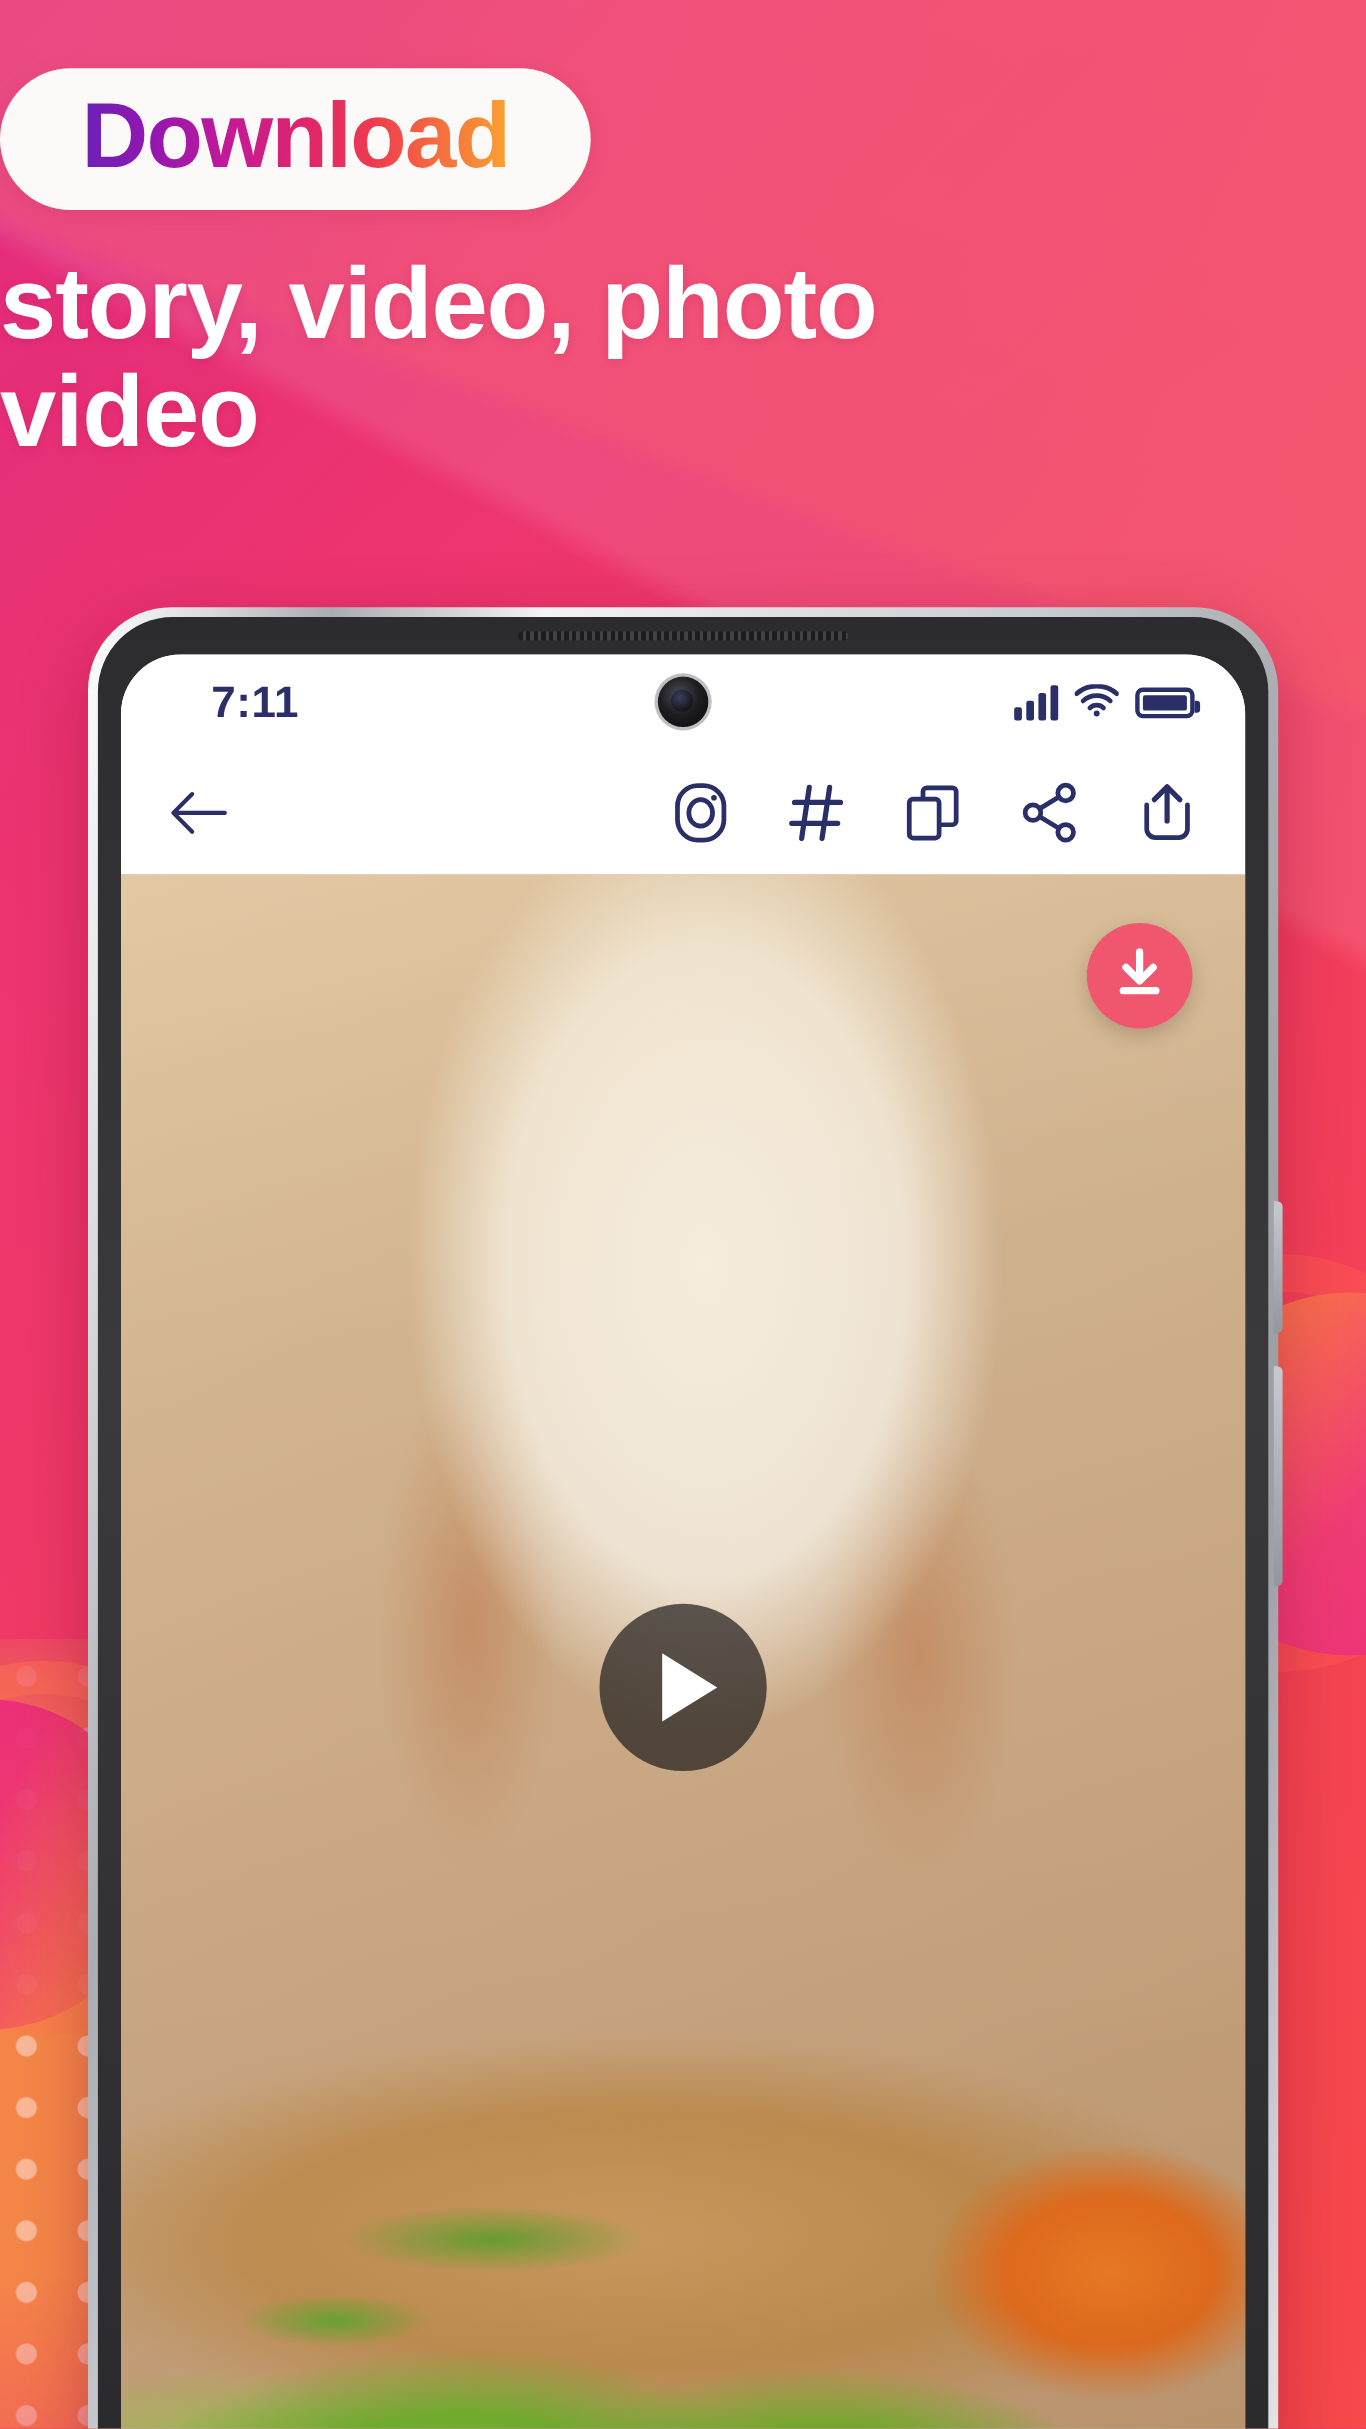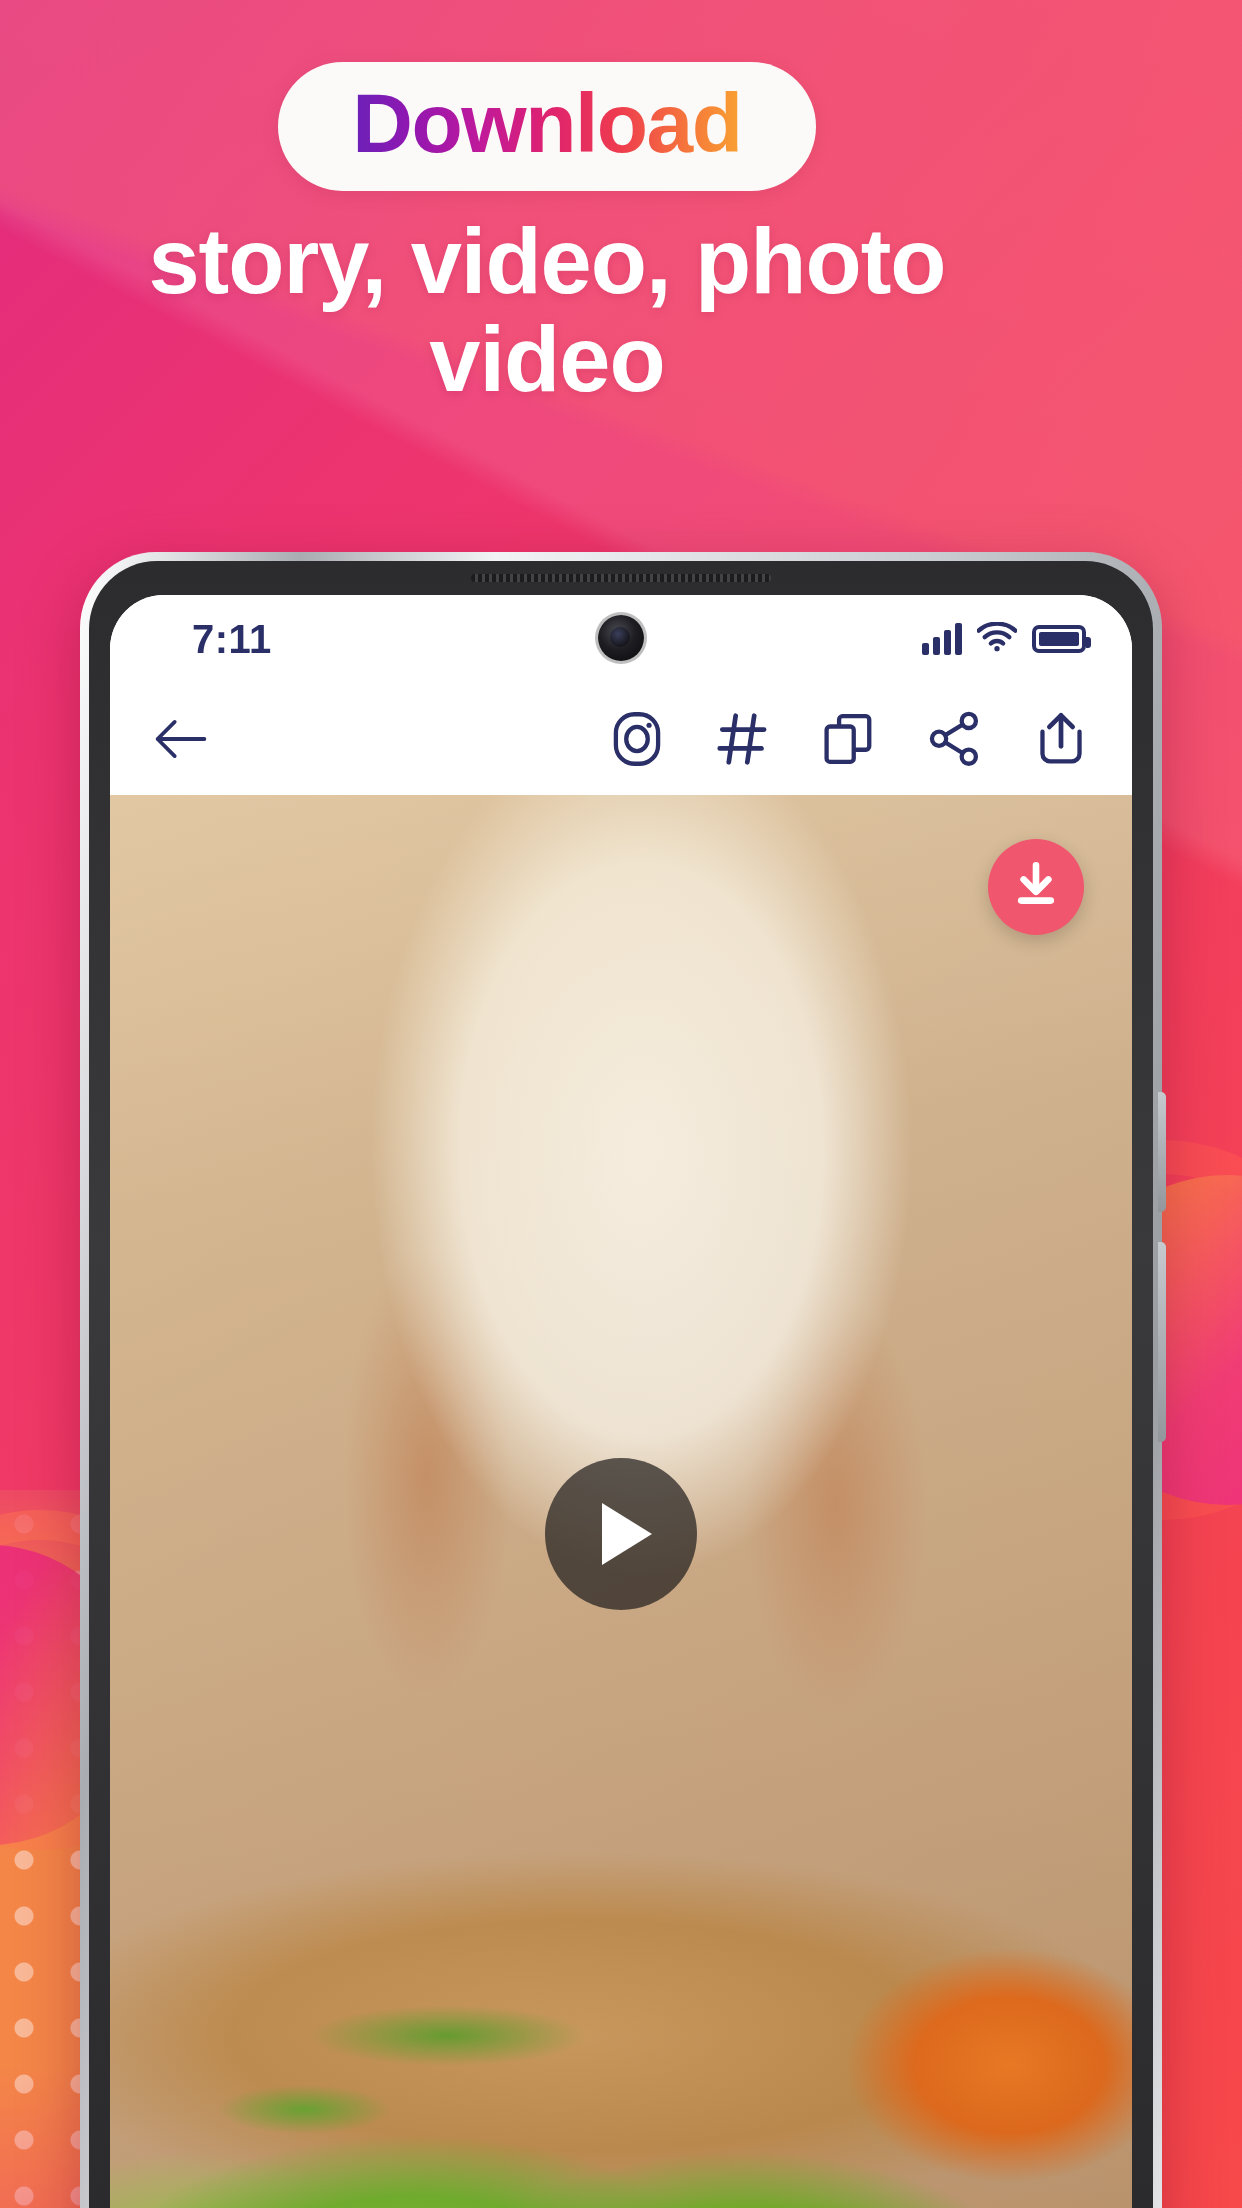--- a/index.html
+++ b/index.html
@@ -70,21 +70,21 @@
   }
   .c-left-fill {
     left:-160px; top:1545px;
     width:300px; height:300px;
     background:linear-gradient(120deg, rgba(234,40,130,0.95) 0%, rgba(236,45,120,0.9) 45%, rgba(250,140,60,0.85) 100%);
   }
 
   
   .headline-wrap {
     position:absolute; left:0; top:62px; width:1094px;
-    text-align:center; z-index:6;
+    z-index:6;
   }
   .download-pill {
     display:inline-block;
     background:#FBFAF8;
     border-radius:72px;
     padding:19px 74px 26px 74px;
     line-height:1;
     box-shadow:0 4px 18px rgba(120,0,40,0.10);
   }
   .download-word {
@@ -99,21 +99,21 @@
   }
   .headline-line {
     display:block;
     color:#FFFFFF;
     font-size:92px;
     font-weight:bold;
     letter-spacing:-1px;
     line-height:1.02;
     text-shadow:0 2px 10px rgba(150,10,60,0.18);
   }
-  .headline-l1 { margin-top:24px; }
+  .headline-l1 { margin-top:39px; }
   .headline-l2 { margin-top:4px; }
 
   
   .phone {
     position:absolute;
     left:80px; top:552px;
     width:1082px; height:1720px;
     z-index:5;
   }
   .phone-frame {

